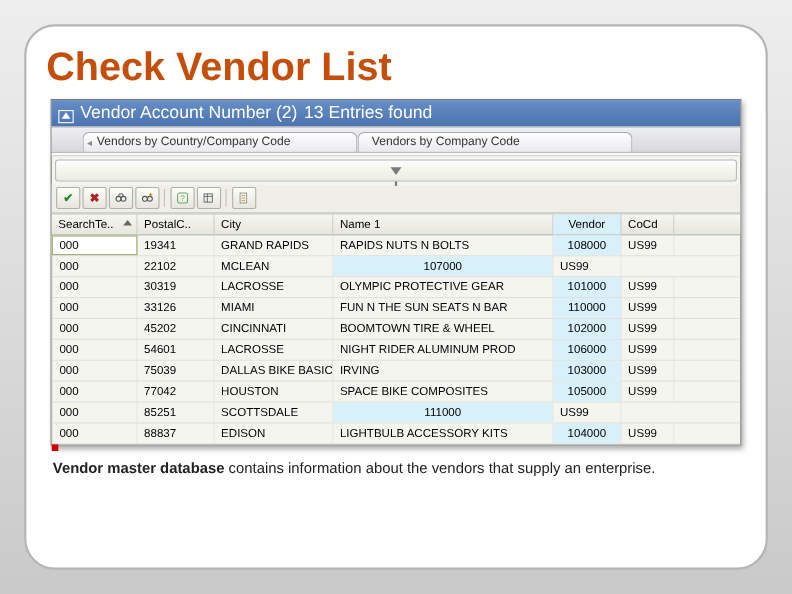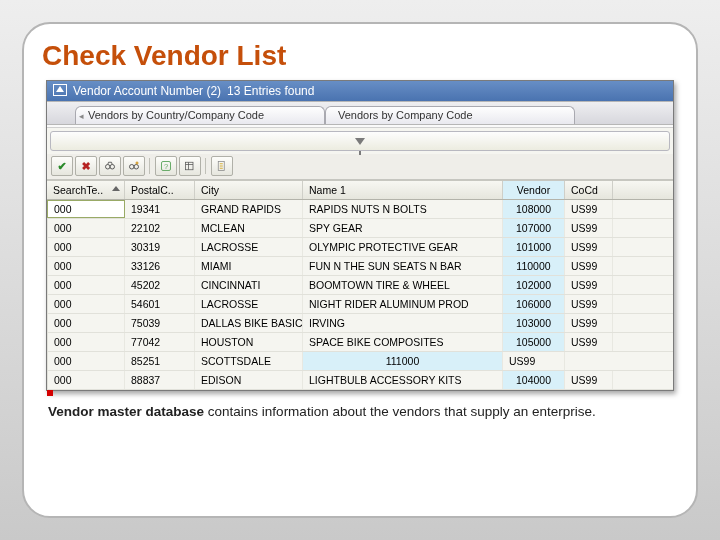--- a/index.html
+++ b/index.html
@@ -14,38 +14,38 @@
     height: 100%;
     background: #fff;
     border: 2px solid #b5b5b5;
     border-radius: 28px;
     padding: 16px 18px 14px 18px;
     display: flex;
     flex-direction: column;
   }
   .title {
     font-family: Verdana, Arial, sans-serif;
-    font-size: 28px;
+    font-size: 36px;
     font-weight: 700;
     color: #c54f0a;
     margin-bottom: 8px;
   }
   .sap-window {
     border: 1px solid #7a7a7a;
     background: #f5f5f0;
     box-shadow: 2px 3px 5px rgba(0,0,0,0.35);
     margin: 0 4px;
   }
   .header-bar {
     background: linear-gradient(180deg, #678ec5 0%, #4a73b0 100%);
     color: #fff;
-    font-size: 12px;
+    font-size: 16px;
     padding: 3px 6px;
     display: flex;
-    align-items: flex-start;
+    align-items: flex-end;
     gap: 6px;
   }
   .header-icon {
     width: 14px; height: 12px; display: inline-block;
     border: 1px solid #fff; position: relative;
   }
   .header-icon::after {
     content: ""; position: absolute; left: 50%; top: 1px; width: 0; height: 0;
     border-left: 4px solid transparent; border-right: 4px solid transparent;
     border-bottom: 6px solid #fff; transform: translateX(-50%) rotate(0deg);
@@ -263,21 +263,20 @@
             <div class="cell ">19341</div>
             <div class="cell ">GRAND RAPIDS</div>
             <div class="cell ">RAPIDS NUTS N BOLTS</div>
             <div class="cell vendor-col">108000</div>
             <div class="cell ">US99</div>
           </div>
           <div class="row">
             <div class="cell first">000</div>
             <div class="cell ">22102</div>
             <div class="cell ">MCLEAN</div>
-            <div class="cell ">SPY GEAR</div>
             <div class="cell vendor-col">107000</div>
             <div class="cell ">US99</div>
           </div>
           <div class="row">
             <div class="cell first">000</div>
             <div class="cell ">30319</div>
             <div class="cell ">LACROSSE</div>
             <div class="cell ">OLYMPIC PROTECTIVE GEAR</div>
             <div class="cell vendor-col">101000</div>
             <div class="cell ">US99</div>

